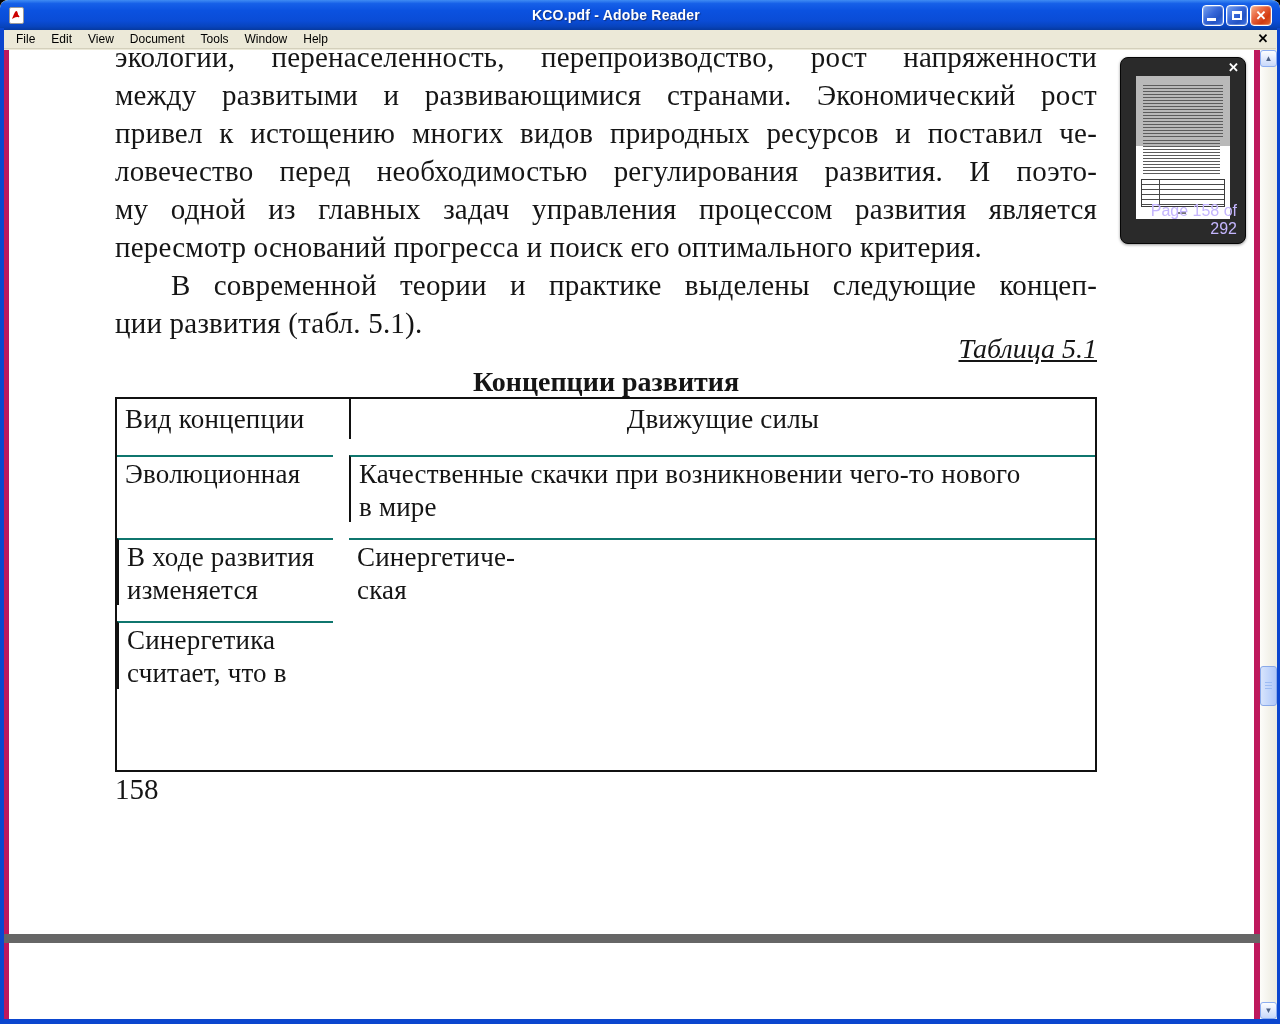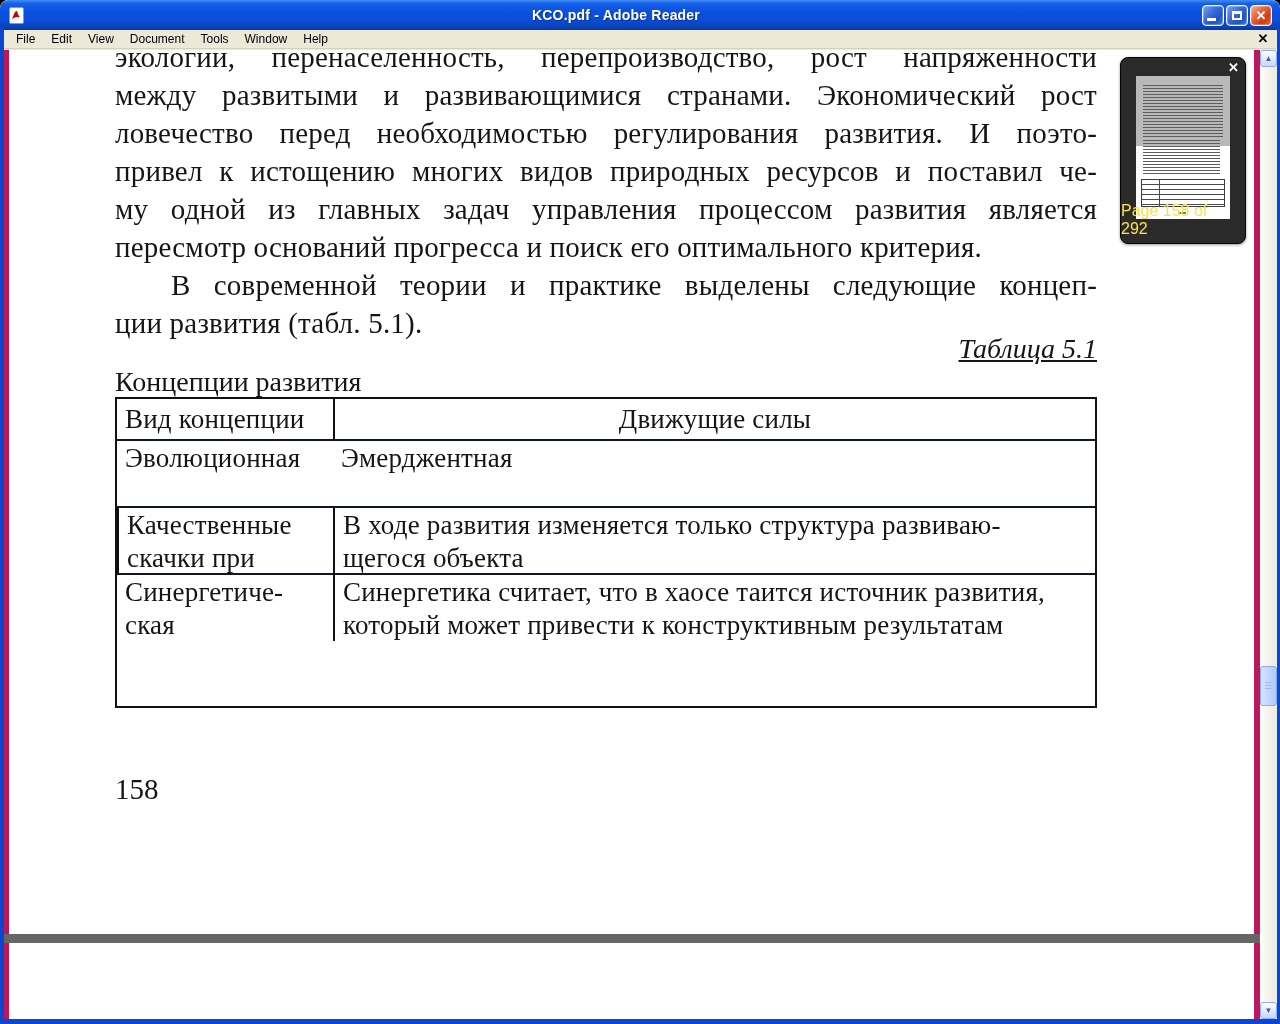--- a/index.html
+++ b/index.html
@@ -70,37 +70,37 @@
   }
   .para { position:absolute; left:0; width:100%; }
   .pline { font-size:29px; line-height:38px; letter-spacing:0.2px; white-space:nowrap; }
   .jline { white-space:normal; text-align:justify; text-align-last:justify; }
   .indent { text-indent:56px; }
   .tbl-caption {
     position:absolute; top:280px; right:0; width:100%;
     font-size:28px; font-style:italic; text-align:right; line-height:38px;text-decoration:underline;
   }
   .tbl-title {
-    position:absolute; top:315px; width:100%; text-align:left;
-    font-size:28px; font-weight:normal; line-height:34px;
+    position:absolute; top:315px; width:100%; text-align:center;
+    font-size:28px; font-weight:bold; line-height:34px;
   }
 
   
   .ktable {
     position:absolute; top:347px; left:0; width:982px;
     display:grid; grid-template-columns:216px 1fr;
     grid-template-rows:40px 67px 67px 68px 65px;
-    border:2px solid #111; background:#fff;
+    border:2px solid #111; background:#fff;gap:16px;
   }
   .kcell {
     font-size:27px; line-height:33px; letter-spacing:0.2px;
     padding:1px 8px 0 8px; white-space:pre-line; overflow:hidden;
   }
   .kcell.c2 { border-left:2px solid #111; }
-  .krow-border { border-top:2px solid #0f172a; }
+  .krow-border { border-top:2px solid #0f766e; }
   .khead { display:flex; align-items:center; justify-content:center; padding-top:0; }
   .khead.c1 { justify-content:flex-start; }
 
   .page-number {
     position:absolute; top:722px; width:100%; text-align:left;
     font-size:29px; line-height:34px;
   }
 
   
   .thumb-panel {
@@ -122,22 +122,22 @@
     border:1px solid #3c3c3c;
     background-image:
       linear-gradient(#4a4a4a,#4a4a4a),
       repeating-linear-gradient(180deg,transparent 0 4px,#4a4a4a 4px 5px);
     background-size:1px 100%,100% 100%;
     background-position:21% 0,0 0;
     background-repeat:no-repeat,repeat;
   }
   .mini-pagenum { position:absolute; left:45%; top:136px; width:8px; height:2px; background:#777; }
   .thumb-label {
-    position:absolute; left:0; right:8px; bottom:5px; text-align:left;
-    color:#fde047; font-size:16px; font-family:"Liberation Sans",sans-serif;
+    position:absolute; left:0; right:8px; bottom:5px; text-align:right;
+    color:#c4b5fd; font-size:16px; font-family:"Liberation Sans",sans-serif;
   }
 
   
   .scrollbar {
     position:absolute; right:0; top:0; width:17px; height:100%;
     background:linear-gradient(90deg,#fdfdfa 0%,#f2f1e9 60%,#ecebe1 100%);
   }
   .scroll-btn {
     position:absolute; left:0; width:17px; height:17px;
     background:linear-gradient(180deg,#fdfeff 0%,#e2eafd 50%,#c8d8fa 100%);
@@ -198,41 +198,40 @@
   <div class="border-bottom"></div>
 
   <div class="canvas">
 
     <div class="pdf-page">
       <div class="content">
 
         <div class="para" style="top:-12px">
           <div class="pline jline">экологии, перенаселенность, перепроизводство, рост напряженности</div>
           <div class="pline jline">между развитыми и развивающимися странами. Экономический рост</div>
+          <div class="pline jline">привел к истощению многих видов природных ресурсов и поставил че-</div>
           <div class="pline jline">ловечество перед необходимостью регулирования развития. И поэто-</div>
-          <div class="pline jline">привел к истощению многих видов природных ресурсов и поставил че-</div>
           <div class="pline jline">му одной из главных задач управления процессом развития является</div>
           <div class="pline">пересмотр оснований прогресса и поиск его оптимального критерия.</div>
         </div>
 
         <div class="para" style="top:216px">
           <div class="pline jline indent">В современной теории и практике выделены следующие концеп-</div>
           <div class="pline">ции развития (табл. 5.1).</div>
         </div>
 
         <div class="tbl-caption">Таблица 5.1</div>
         <div class="tbl-title">Концепции развития</div>
 
         <div class="ktable">
           <div class="kcell khead c1">Вид концепции</div>
           <div class="kcell khead c2">Движущие силы</div>
 
           <div class="kcell krow-border">Эволюционная</div>
 
-          <div class="kcell krow-border">Эмерджентная</div>
           <div class="kcell krow-border c2">Качественные скачки при возникновении чего-то нового
 в мире</div>
 
           <div class="kcell krow-border c2">В ходе развития изменяется только структура развиваю-
 щегося объекта</div>
 
           <div class="kcell krow-border">Синергетиче-
 ская</div>
           <div class="kcell krow-border c2">Синергетика считает, что в хаосе таится источник развития,
 который может привести к конструктивным результатам</div>

